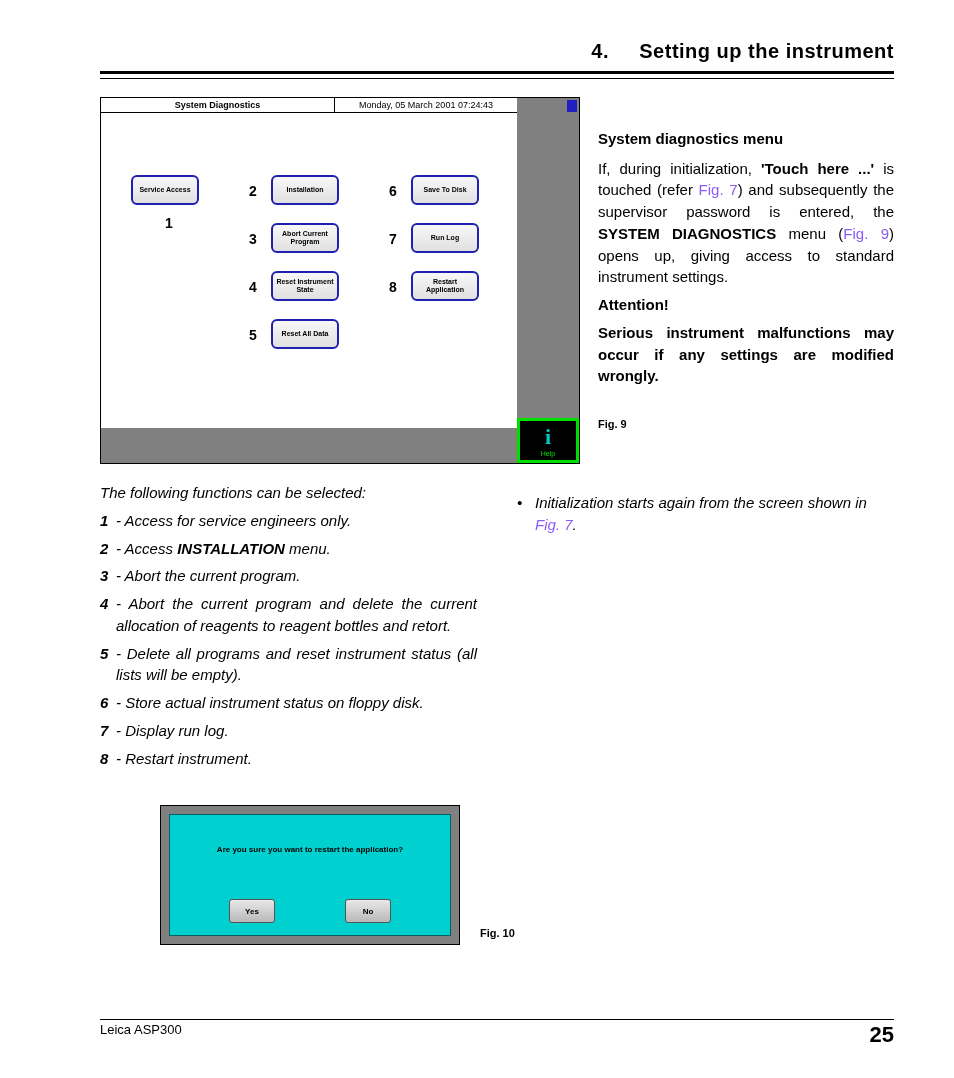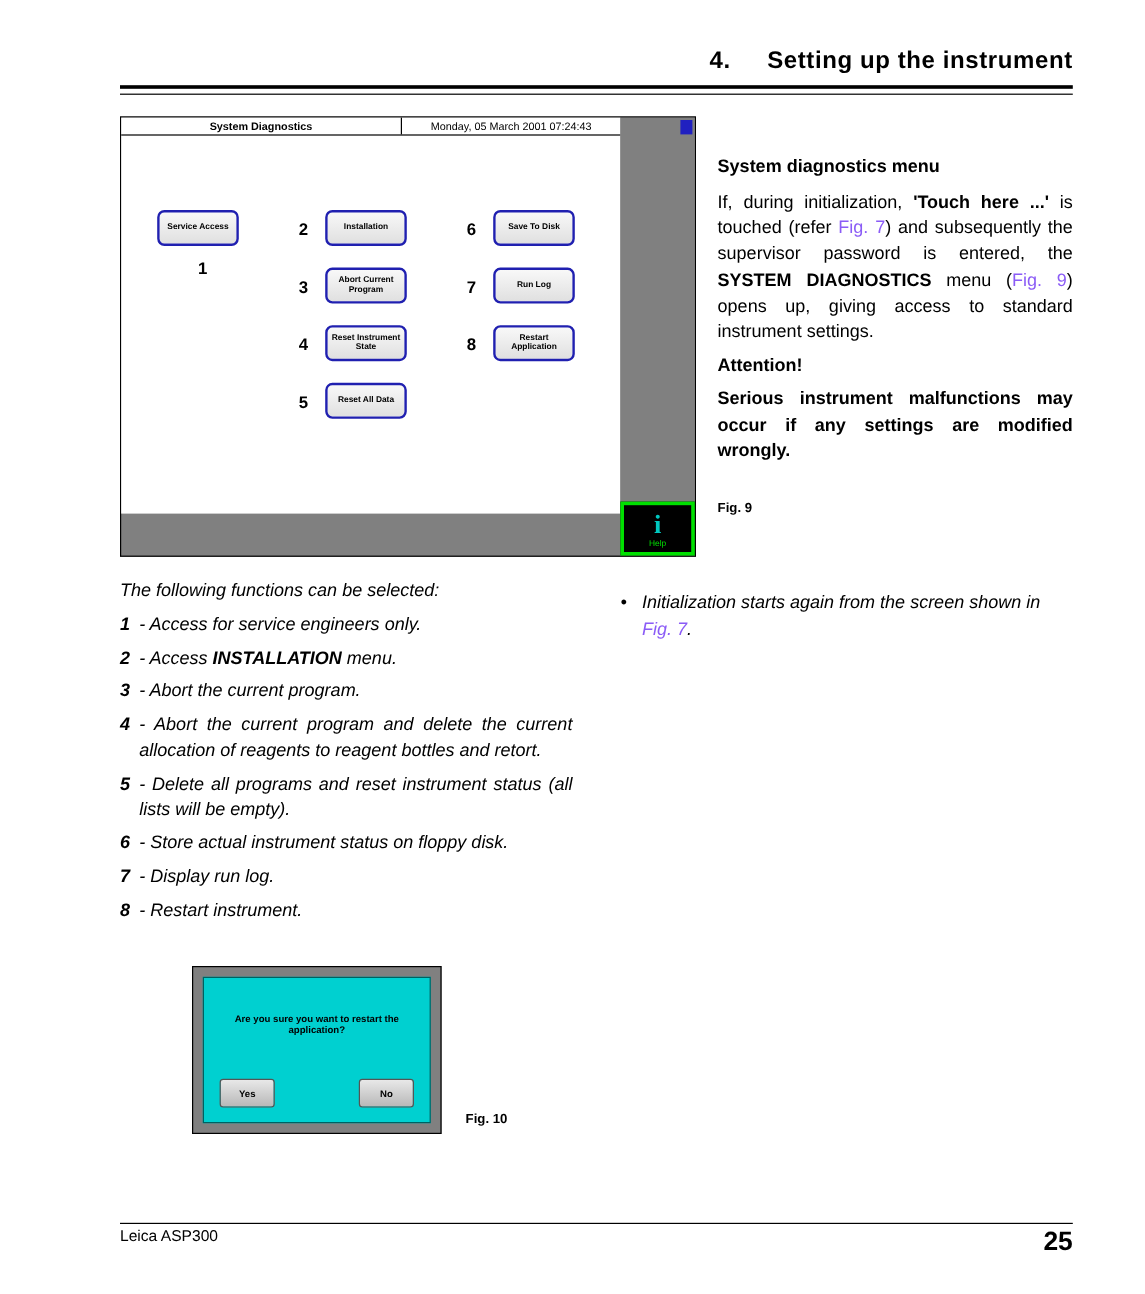--- a/index.html
+++ b/index.html
@@ -169,21 +169,21 @@
   .bullet-row .dot { width:18px; flex-shrink:0;}
   
   .dialog-wrap {
     margin-top: 30px;
     display: flex;
     align-items: flex-end;
     gap: 20px;
     margin-left: 60px;
   }
   .dialog {
-    width: 208px;
+    width: 300px;
     height: 140px;
     background: #808080;
     border: 1px solid #000;
     position: relative;
     box-sizing: border-box;
   }
   .dialog-inner {
     position: absolute;
     top: 8px; left: 8px; right: 8px; bottom: 8px;
     background: #00d0d0;

